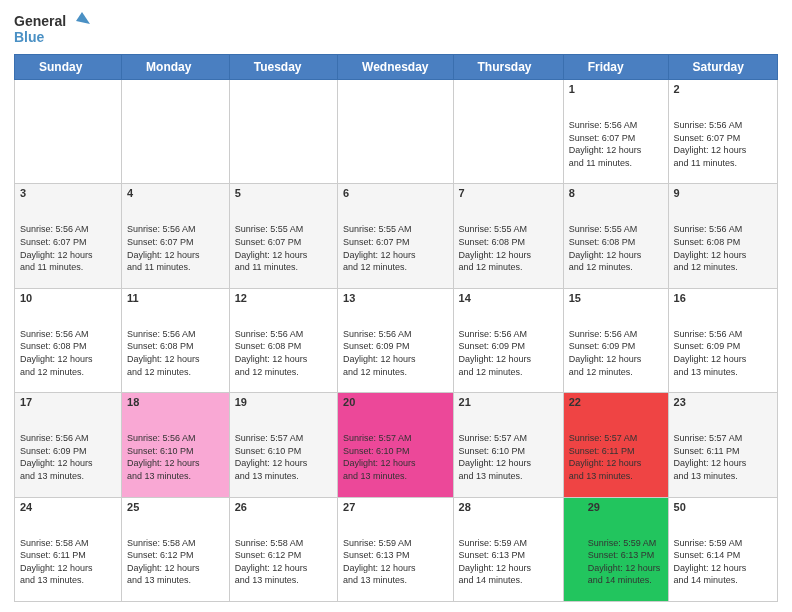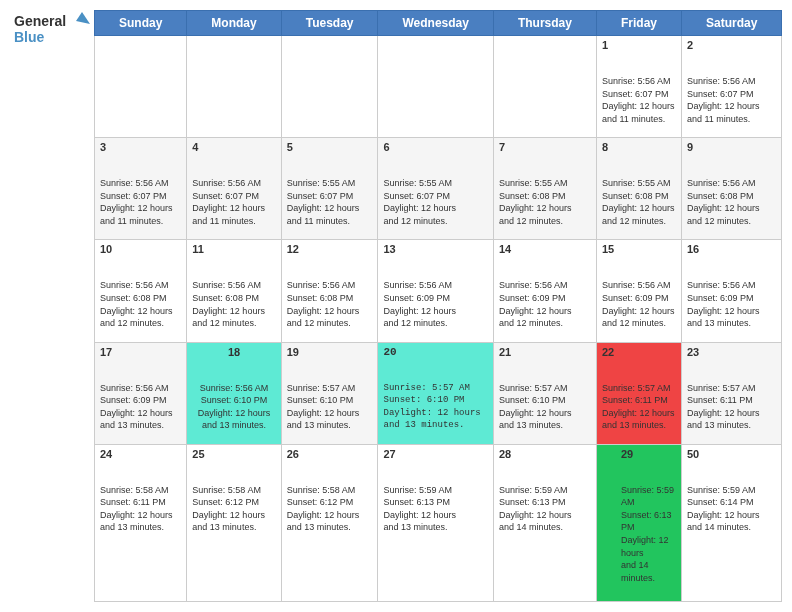--- a/index.html
+++ b/index.html
@@ -8,21 +8,21 @@
       background: #fff;
       width: 792px;
       min-height: 612px;
       padding: 0;
     }
     .page {
       width: 792px;
       min-height: 612px;
       background: #fff;
       display: flex;
-      flex-direction: row;
+      flex-direction: column;
       padding: 10px 14px 10px 14px;
     }
     .header {
       display: flex;
       justify-content: space-between;
       align-items: flex-start;
       margin-bottom: 6px;
     }
     .logo {
       display: flex;
@@ -242,35 +242,35 @@
           </td>
         </tr>
         <tr>
           <td style="background: rgb(245, 245, 245);">
             <span class="day-num">17</span>
             <div class="day-info" style="white-space: pre-line;">Sunrise: 5:56 AM
 Sunset: 6:09 PM
 Daylight: 12 hours
 and 13 minutes.</div>
           </td>
-          <td style="background: #5eead4; text-align: center;">
+          <td style="background: #f9a8d4;">
             <span class="day-num">18</span>
             <div class="day-info" style="white-space: pre-line;">Sunrise: 5:56 AM
 Sunset: 6:10 PM
 Daylight: 12 hours
 and 13 minutes.</div>
           </td>
           <td style="background: rgb(245, 245, 245);">
             <span class="day-num">19</span>
             <div class="day-info" style="white-space: pre-line;">Sunrise: 5:57 AM
 Sunset: 6:10 PM
 Daylight: 12 hours
 and 13 minutes.</div>
           </td>
-          <td style="background: #5eead4; font-family: Liberation Mono, monospace;">
+          <td style="background: #ec4899;">
             <span class="day-num">20</span>
             <div class="day-info" style="white-space: pre-line;">Sunrise: 5:57 AM
 Sunset: 6:10 PM
 Daylight: 12 hours
 and 13 minutes.</div>
           </td>
           <td style="background: rgb(245, 245, 245);">
             <span class="day-num">21</span>
             <div class="day-info" style="white-space: pre-line;">Sunrise: 5:57 AM
 Sunset: 6:10 PM

